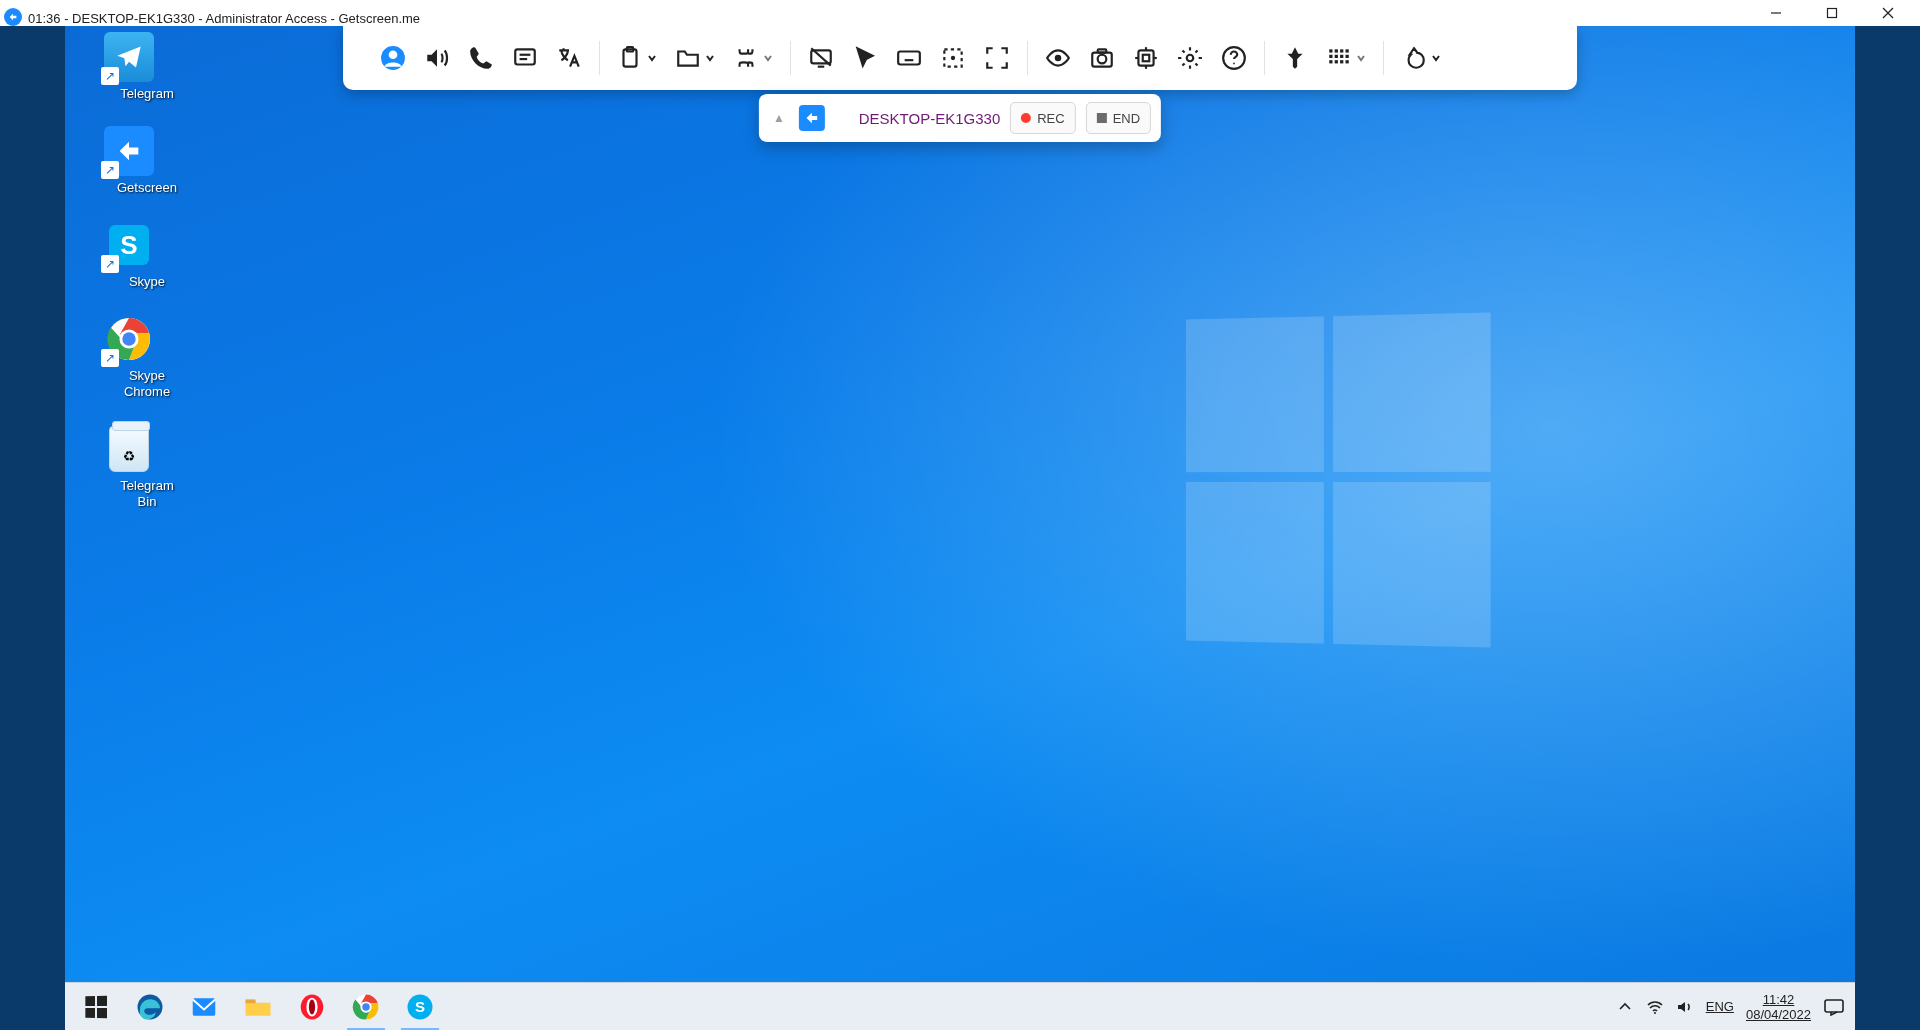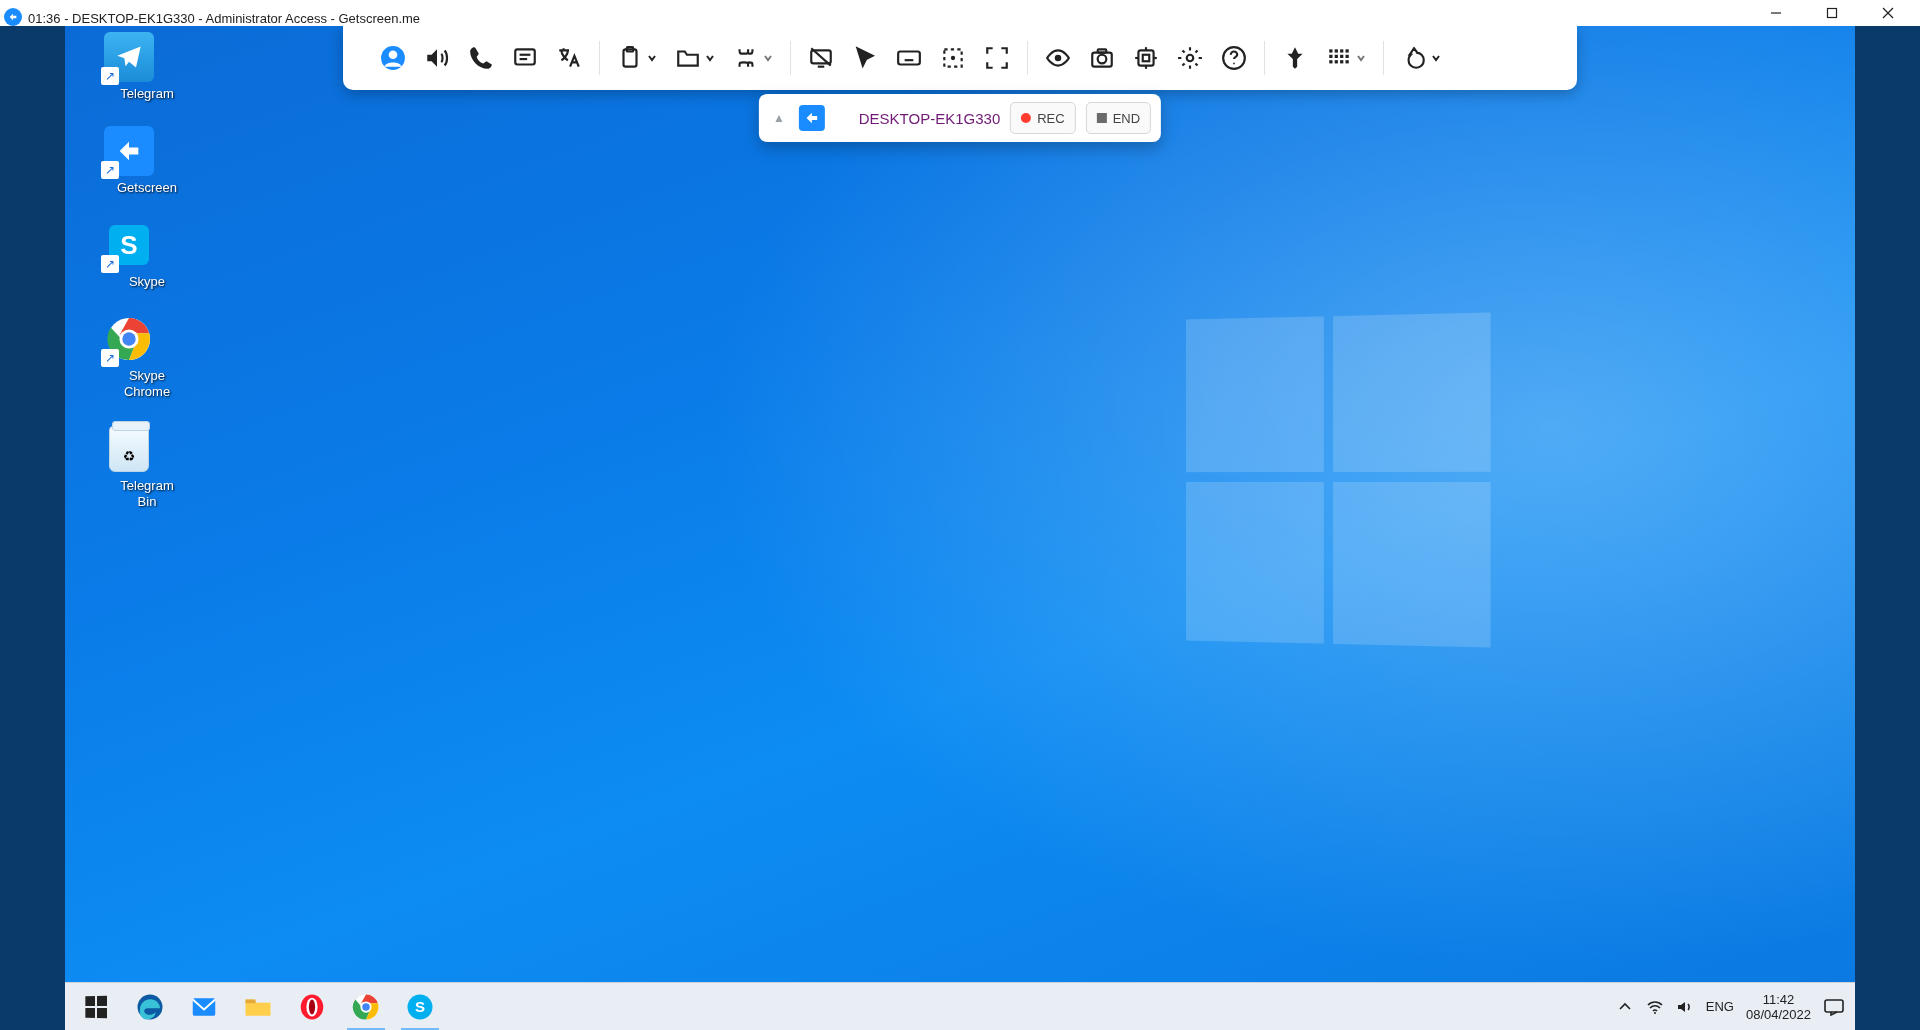--- a/index.html
+++ b/index.html
@@ -207,21 +207,21 @@
   }
   .taskbar .tb-app.active::after {
     content:""; position:absolute; bottom:0; left:8px; right:8px; height:3px;
     background:#76b9ff;
   }
   .taskbar .tb-app svg, .taskbar .tb-app .ico { width:30px; height:30px; }
   .taskbar .spacer { flex:1; }
   .taskbar .tray {
     display:flex; align-items:center; gap:12px;
     padding: 0 6px;
-    color:#222; font-size:13px;
+    color:#222; font-size:13px;text-decoration:underline;
   }
   .tray .sys-ico { width:18px; height:18px; display:flex; align-items:center; justify-content:center; cursor:pointer; }
   .tray .sys-ico svg { width:18px; height:18px; fill:none; stroke:#222; stroke-width:1.6; }
   .tray .datetime { text-align:center; line-height:15px; cursor:pointer; }
   .tray .act-center { width:22px; height:18px; cursor:pointer; }
   .tray .act-center svg { width:22px; height:18px; fill:none; stroke:#222; stroke-width:1.6; }
 </style>
 </head>
 <body>
 

